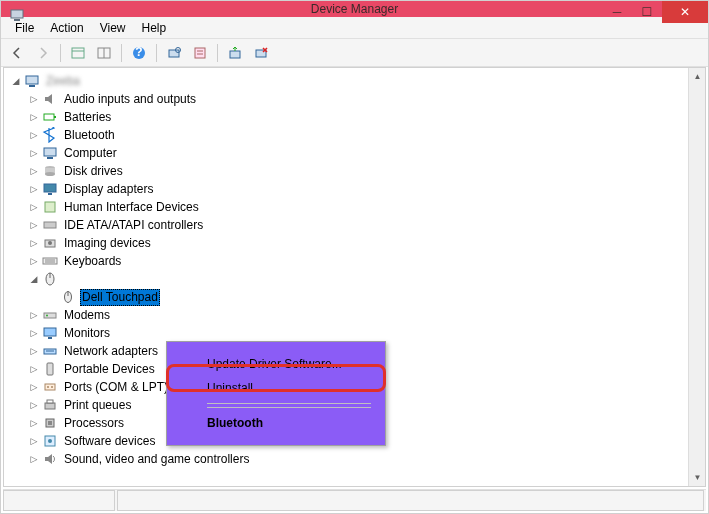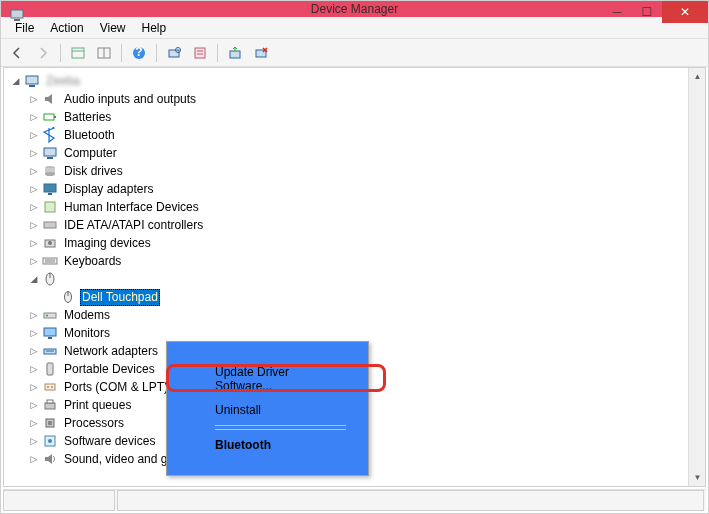--- a/index.html
+++ b/index.html
@@ -27,24 +27,24 @@
     .scroll-arrow { width:17px; height:17px; display:flex; align-items:center; justify-content:center; color:#606060; font-size:8px;}
     .scroll-arrow.up{position:absolute;top:0;}
     .scroll-arrow.down{position:absolute;bottom:0;}
     
     .node { display: flex; align-items: center; height: 18px; white-space: nowrap; padding-left: 6px;}
     .node .indent { display:inline-block; }
     .expander { width: 12px; height: 12px; display: inline-flex; align-items: center; justify-content: center; font-size: 9px; color: #666; margin-right: 2px; cursor:default;}
     .expander.blank { visibility: hidden; }
     .node-icon { width: 16px; height: 16px; display: inline-flex; align-items:center; justify-content:center; margin-right: 4px; }
     .node-label { padding: 0 2px; }
-    .node-label.selected { background: #0078d7; color: #fef9c3; border: 1px dotted #000; padding: 0 1px; line-height:15px;}
+    .node-label.selected { background: #0078d7; color: #000000; border: 1px dotted #000; padding: 0 1px; line-height:15px;}
     .node-label.root-blur { filter: blur(2px); color:#888;}
     
-    .context-menu { position: absolute; left: 162px; top: 273px; width: 203px; background: #3b82f6; border: 1px solid #a0a0a0; box-shadow: 2px 2px 4px rgba(0,0,0,0.25); z-index: 10; padding: 18px; }
+    .context-menu { position: absolute; left: 162px; top: 273px; width: 220px; background: #8b5cf6; border: 1px solid #a0a0a0; box-shadow: 2px 2px 4px rgba(0,0,0,0.25); z-index: 10; padding: 10px; }
     .ctx-item { padding: 5px 10px 5px 30px; cursor: default; position:relative;}
     .ctx-sep { height: 1px; background: #c0c0c0; margin: 3px 4px 3px 30px; }
     .ctx-highlight { position: absolute; border: 3px solid #e0302a; border-radius: 8px; pointer-events: none; z-index: 11; }
     .ctx-item.bold { font-weight: bold; }
     
     .statusbar { height: 22px; background: #f5f5f5; border-top: 1px solid #e0e0e0; display:flex; margin: 2px 2px 2px 2px;}
     .statusbar .panel { border:1px solid #d0d0d0; flex:0 0 112px; margin-right:2px;}
     .statusbar .panel.wide { flex:1;}
     
     

